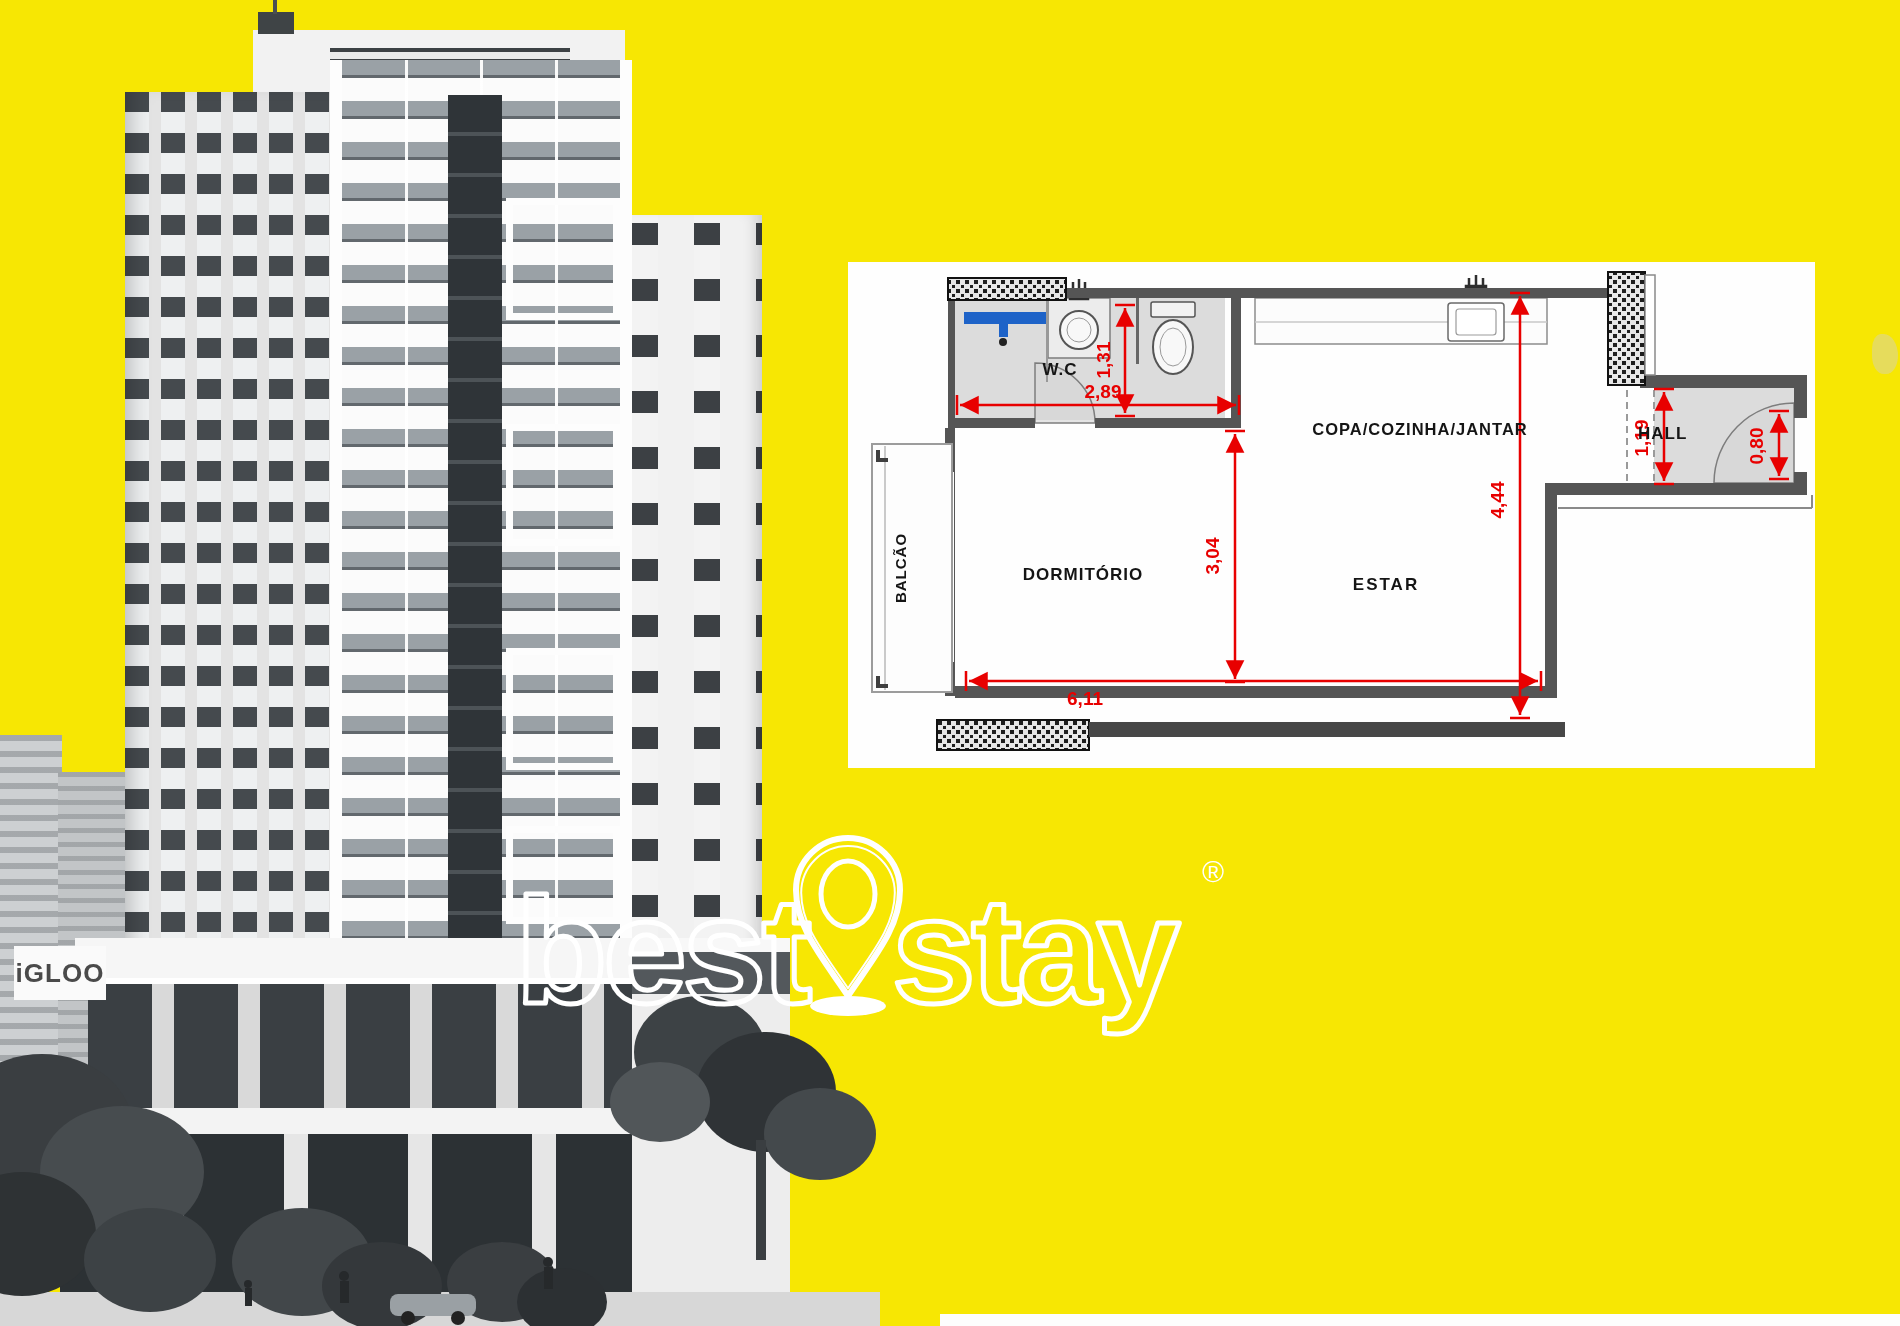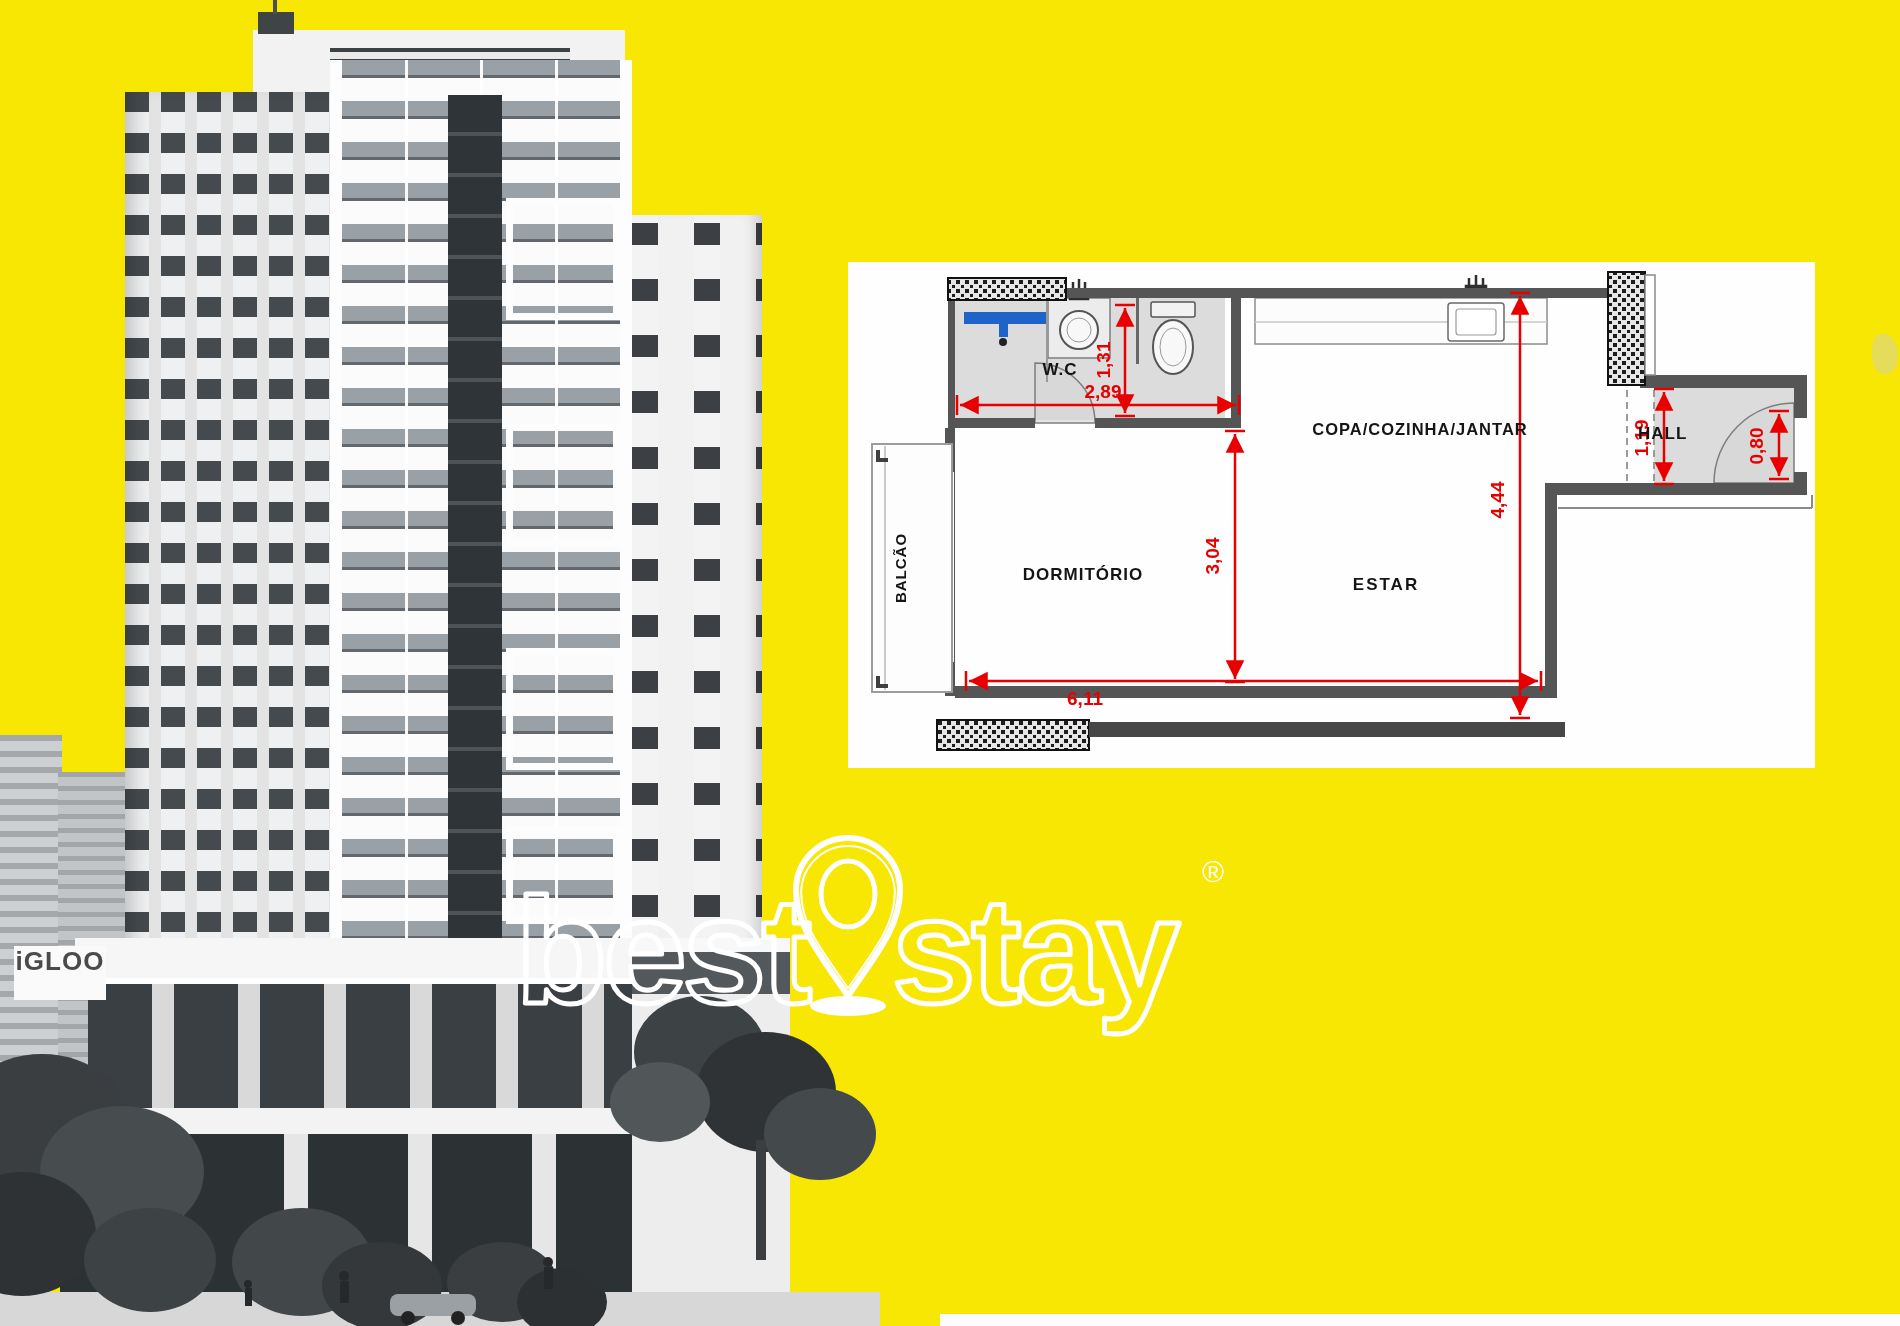--- a/index.html
+++ b/index.html
@@ -42,21 +42,21 @@
     box-shadow:inset -14px 0 16px -10px rgba(0,0,0,.2);}
   .podium1{left:75px;top:938px;width:570px;height:40px;background:#f6f6f6;box-shadow:0 3px 0 #c9cdcf;}
   .midfloor{left:88px;top:978px;width:556px;height:130px;border-top:6px solid #ffffff;
     background:repeating-linear-gradient(90deg,#3a3f43 0 64px,#d9d9d9 64px 86px);}
   .slab2{left:60px;top:1108px;width:680px;height:26px;background:#f3f3f3;}
   .storefront{left:60px;top:1134px;width:720px;height:170px;
     background:repeating-linear-gradient(90deg,#2c3134 0 100px,#e6e6e6 100px 124px);}
   .rightwing{left:632px;top:938px;width:158px;height:366px;background:#ededed;border-top:14px solid #f8f8f8;
     background-image:linear-gradient(to bottom,#53585c 0 42px,transparent 42px);}
   .sidewalk{left:0;top:1292px;width:880px;height:34px;background:#d7d7d7;}
-  .sign{left:14px;top:946px;width:92px;height:54px;background:#fafafa;display:flex;align-items:flex-start;justify-content:center;
+  .sign{left:14px;top:946px;width:92px;height:54px;background:#fafafa;display:flex;align-items:center;justify-content:center;
     color:#4a4a4a;font-weight:bold;font-size:26px;letter-spacing:1px;}
   .smudge{left:1872px;top:334px;width:26px;height:40px;background:#d9d4a6;opacity:.55;border-radius:40% 60% 50% 50%;}
   .bstrip{left:940px;top:1314px;width:960px;height:12px;background:#fdfdfd;}
 
   svg text{font-family:"Liberation Sans",sans-serif;}
   .plansvg{left:848px;top:262px;}
   .wmsvg{left:440px;top:810px;}
   .treesvg{left:0;top:700px;}
 </style>
 </head>

